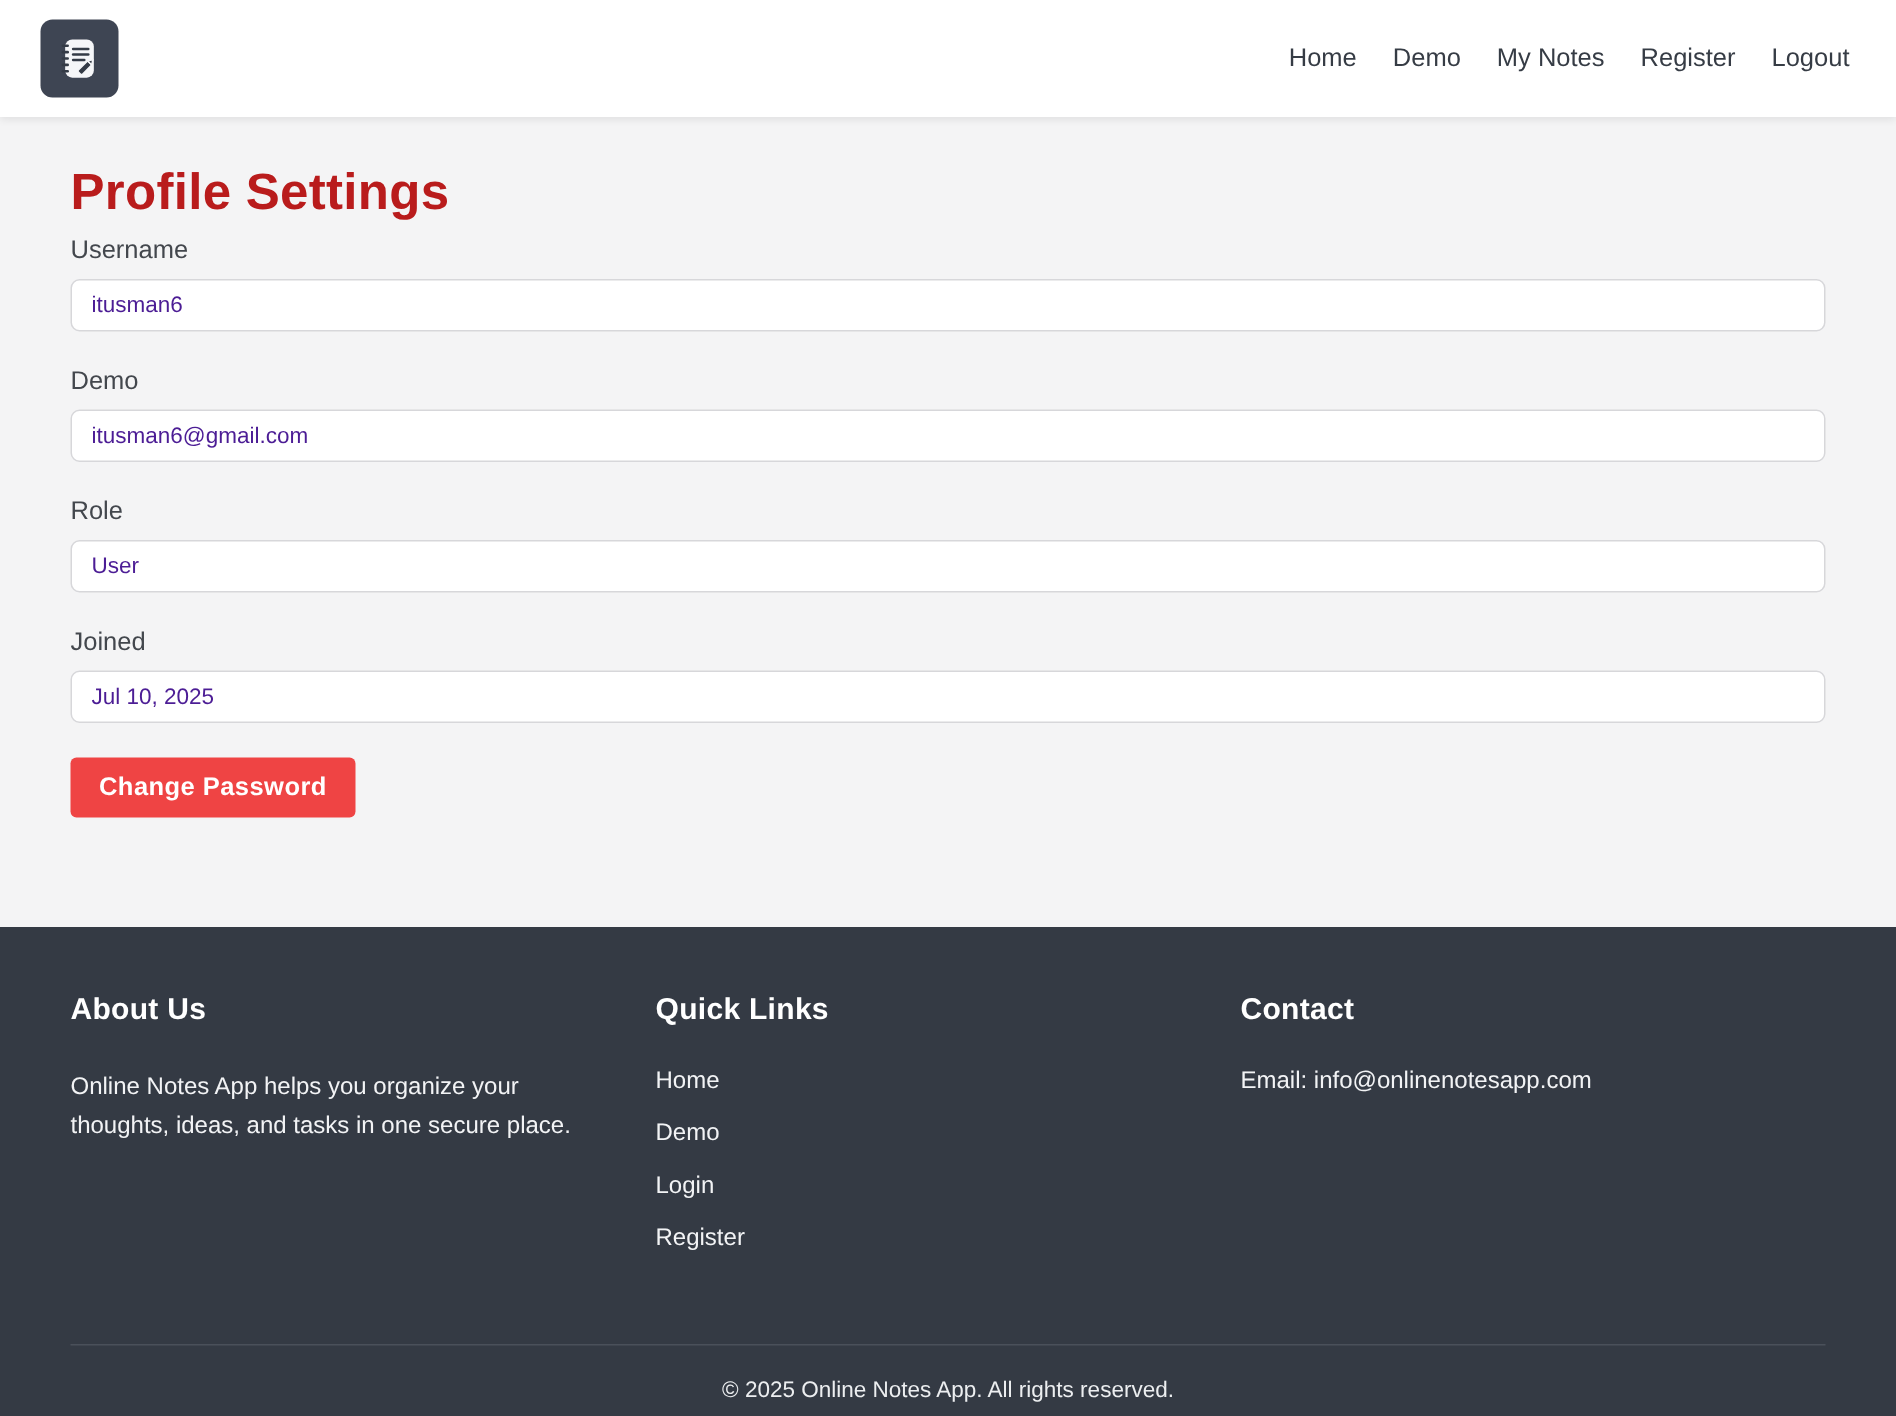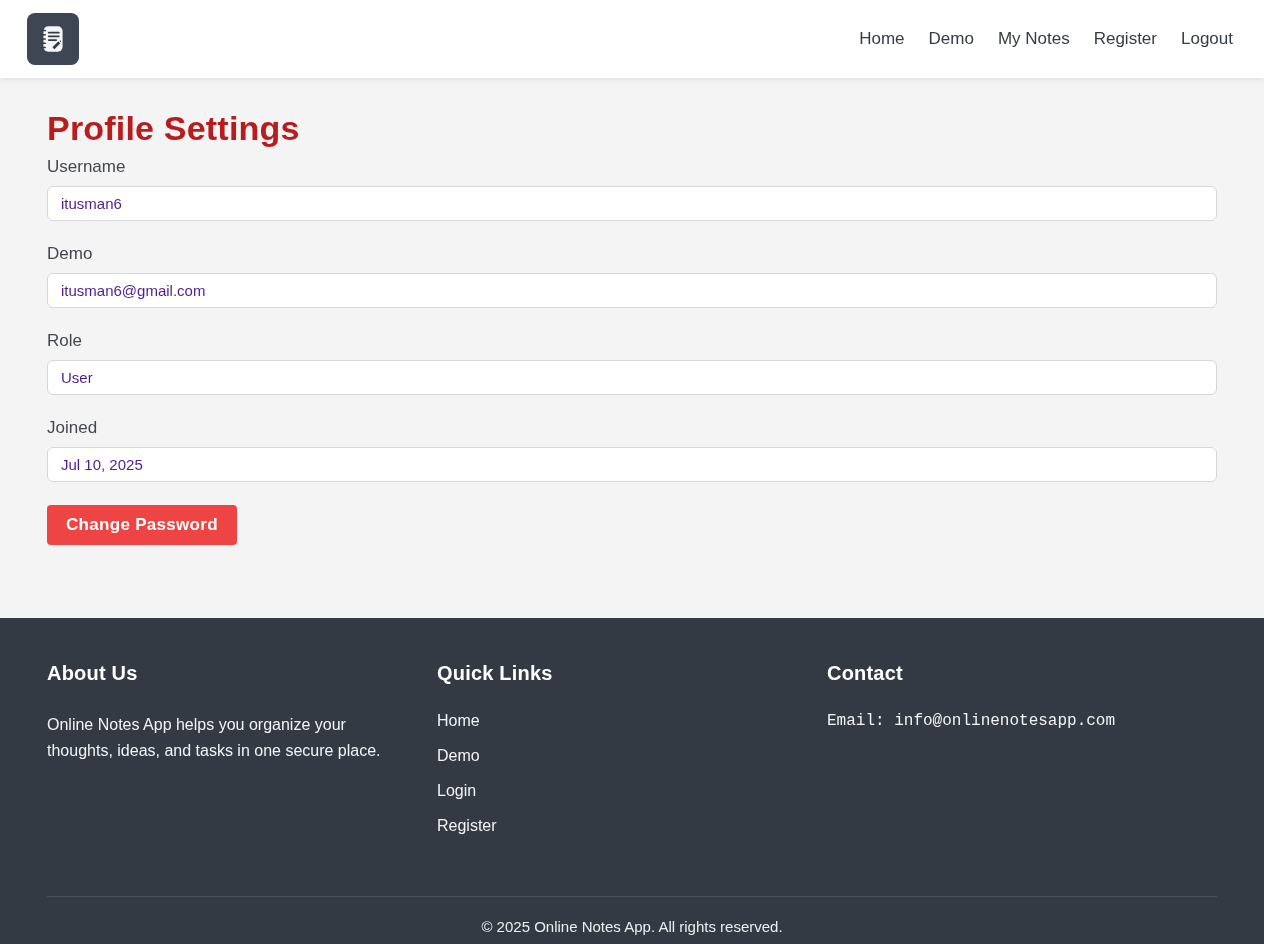--- a/index.html
+++ b/index.html
@@ -144,21 +144,20 @@
     font-size: 16px;
     color: #f2f3f5;
     text-decoration: none;
     margin-bottom: 17px;
     cursor: pointer;
     width: fit-content;
   }
   .footer-col p.contact-line {
     font-size: 16px;
     color: #f2f3f5;
-    font-family: Liberation Mono, monospace;
   }
   footer hr.footer-divider {
     border: none;
     border-top: 1px solid #4a505a;
     margin-top: 44px;
   }
   p.copyright {
     text-align: center;
     font-size: 15px;
     color: #eceef0;

